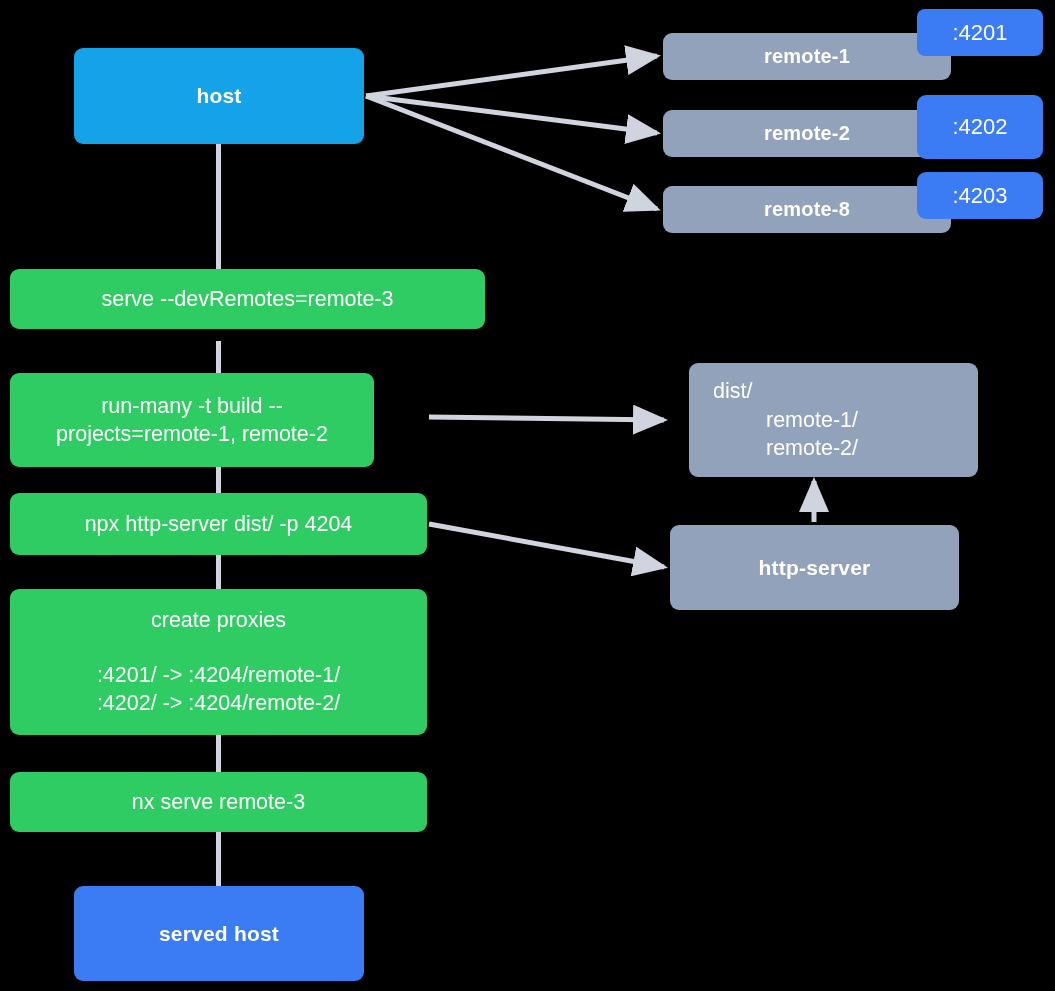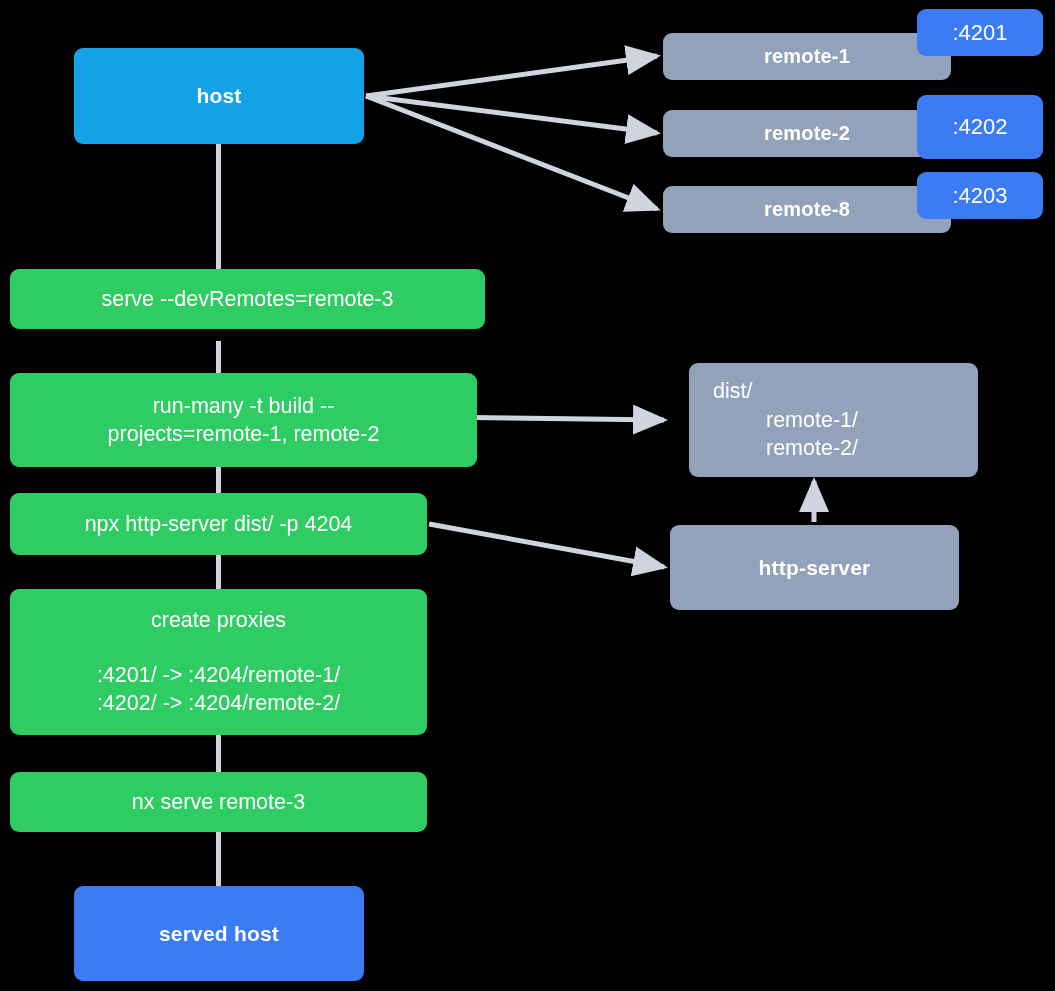--- a/index.html
+++ b/index.html
@@ -123,21 +123,21 @@
     <line x1="814" y1="522" x2="814" y2="481" stroke="#d0d4de" stroke-width="5" marker-end="url(#arrowhead)"></line>
   </svg>
 
   <div class="node node-host" style="left:74px; top:48px; width:290px; height:96px;">
     <span>host</span>
   </div>
 
   <div class="node node-remote" style="left:663px; top:33px; width:288px; height:47px;">
     <span>remote-1</span>
   </div>
-  <div class="badge" style="left:917px; top:9px; width:126px; height:47px;">
+  <div class="badge" style="left:917px; top:9px; width:126px; height:47px;border-radius:8px;">
     <span>:4201</span>
   </div>
 
   <div class="node node-remote" style="left:663px; top:110px; width:288px; height:47px;">
     <span>remote-2</span>
   </div>
   <div class="badge" style="left:917px; top:95px; width:126px; height:64px;">
     <span>:4202</span>
   </div>
 
@@ -145,21 +145,21 @@
     <span>remote-8</span>
   </div>
   <div class="badge" style="left:917px; top:172px; width:126px; height:47px;">
     <span>:4203</span>
   </div>
 
   <div class="node node-cmd" style="left:10px; top:269px; width:475px; height:60px;">
     <span>serve --devRemotes=remote-3</span>
   </div>
 
-  <div class="node node-cmd" style="left:10px; top:373px; width:467px; height:94px;">
+  <div class="node node-cmd" style="left:10px; top:373px; width:364px; height:94px;">
     <span class="cmdline">run-many -t build --</span>
     <span class="cmdline">projects=remote-1, remote-2</span>
   </div>
 
   <div class="node node-cmd" style="left:10px; top:493px; width:417px; height:62px;">
     <span>npx http-server dist/ -p 4204</span>
   </div>
 
   <div class="node node-cmd" style="left:10px; top:589px; width:417px; height:146px;">
     <span class="cmdline">create proxies</span>

